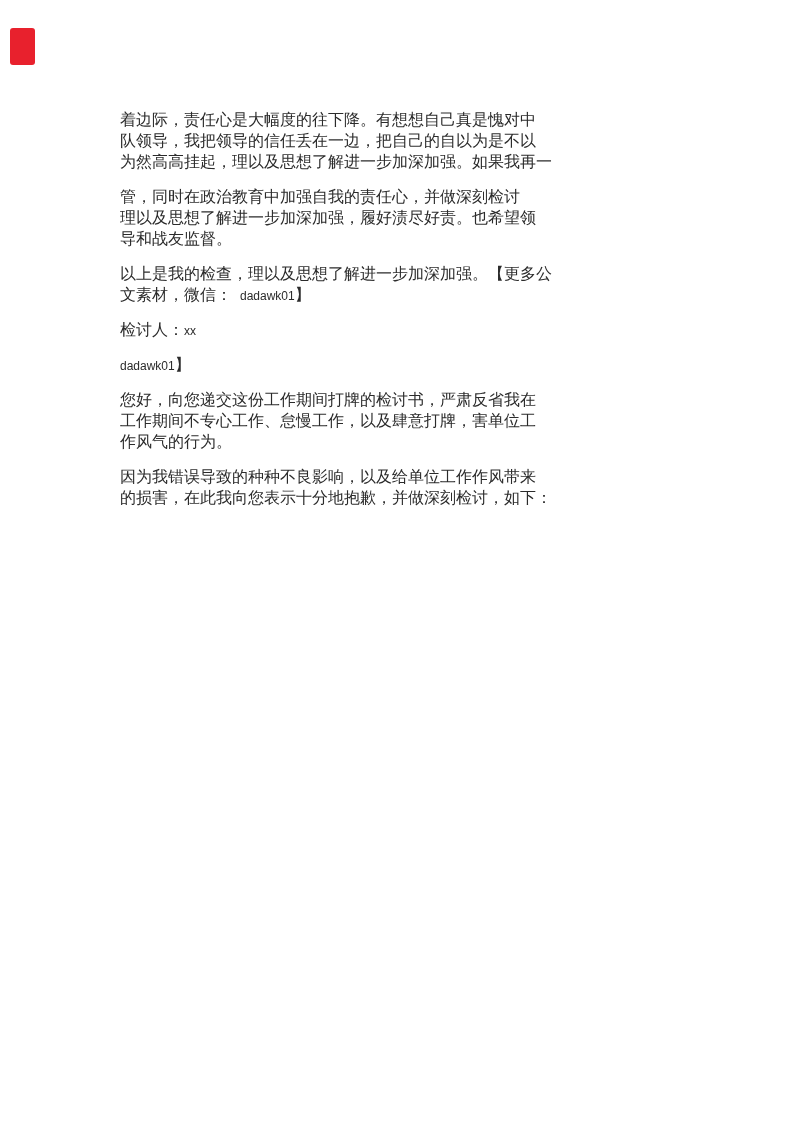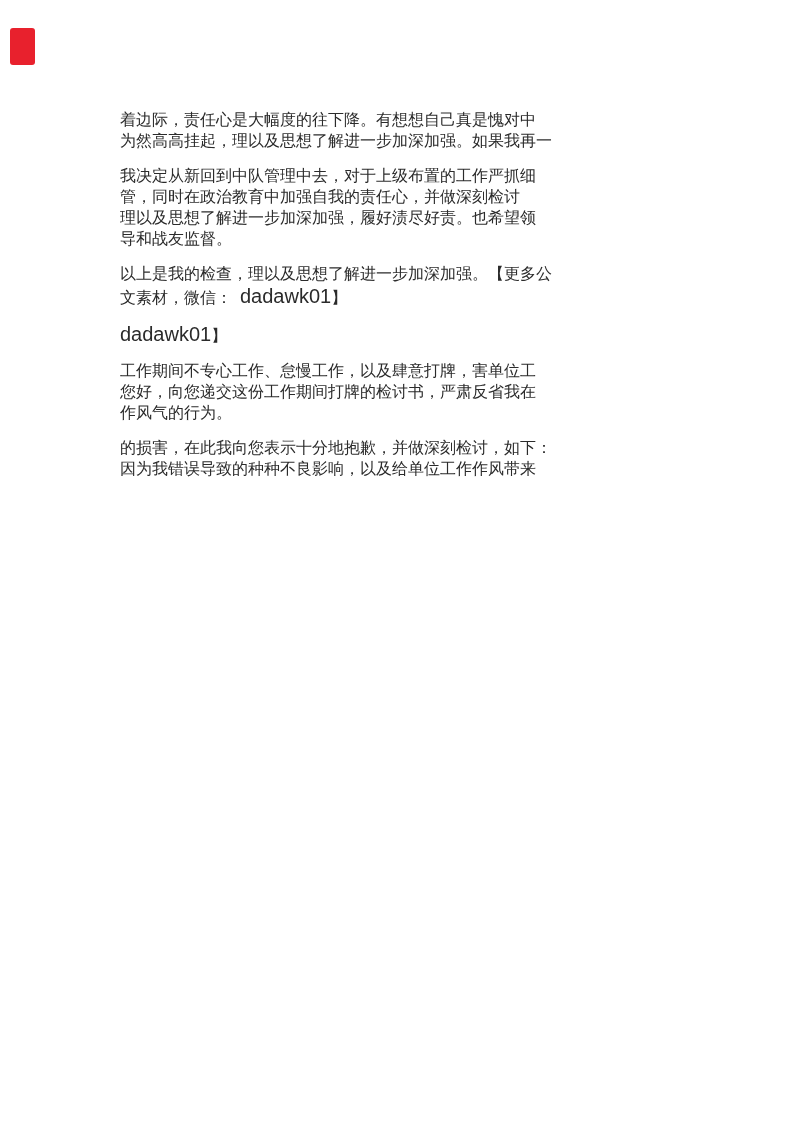--- a/index.html
+++ b/index.html
@@ -35,73 +35,74 @@
     margin: 0 0 14px 0;
     font-size: 21px;
     line-height: 43px;
     font-weight: normal;
   }
   .line {
     white-space: pre;   
   }
   .latin {
     font-family: "Liberation Sans", "DejaVu Sans", sans-serif;
-    font-size: 20px;
+    font-size: 12px;
     letter-spacing: 0;
   }
 </style>
 </head>
 <body>
 
 <div class="page" style="background: rgb(255, 255, 255); color: rgb(43, 43, 43);">
 
   <div class="red-marker" style="background: rgb(232, 33, 45);"></div>
 
   <main class="text-block">
 
     <p>
       </p>
       <div class="line">着边际，责任心是大幅度的往下降。有想想自己真是愧对中</div>
+      <div class="line">队领导，我把领导的信任丢在一边，把自己的自以为是不以</div>
       <div class="line">为然高高挂起，理以及思想了解进一步加深加强。如果我再一</div>
     <p></p>
 
     <p>
       </p>
-      <div class="line">我决定从新回到中队管理中去，对于上级布置的工作严抓细</div>
       <div class="line">管，同时在政治教育中加强自我的责任心，并做深刻检讨</div>
       <div class="line">理以及思想了解进一步加深加强，履好渍尽好责。也希望领</div>
       <div class="line">导和战友监督。</div>
     <p></p>
 
     <p>
       </p>
       <div class="line">以上是我的检查，理以及思想了解进一步加深加强。【更多公</div>
       <div class="line">文素材，微信：  <span class="latin">dadawk01</span>】</div>
     <p></p>
 
     <p>
       </p>
+      <div class="line">检讨人：<span class="latin">xx</span></div>
     <p></p>
 
     <p>
       </p>
     <p></p>
 
     <p>
       </p>
       <div class="line"><span class="latin">dadawk01</span>】</div>
     <p></p>
 
     <p>
       </p>
+      <div class="line">您好，向您递交这份工作期间打牌的检讨书，严肃反省我在</div>
       <div class="line">工作期间不专心工作、怠慢工作，以及肆意打牌，害单位工</div>
-      <div class="line">您好，向您递交这份工作期间打牌的检讨书，严肃反省我在</div>
       <div class="line">作风气的行为。</div>
     <p></p>
 
     <p>
       </p>
+      <div class="line">因为我错误导致的种种不良影响，以及给单位工作作风带来</div>
       <div class="line">的损害，在此我向您表示十分地抱歉，并做深刻检讨，如下：</div>
-      <div class="line">因为我错误导致的种种不良影响，以及给单位工作作风带来</div>
     <p></p>
 
   </main>
 </div>
 
 </body></html>

